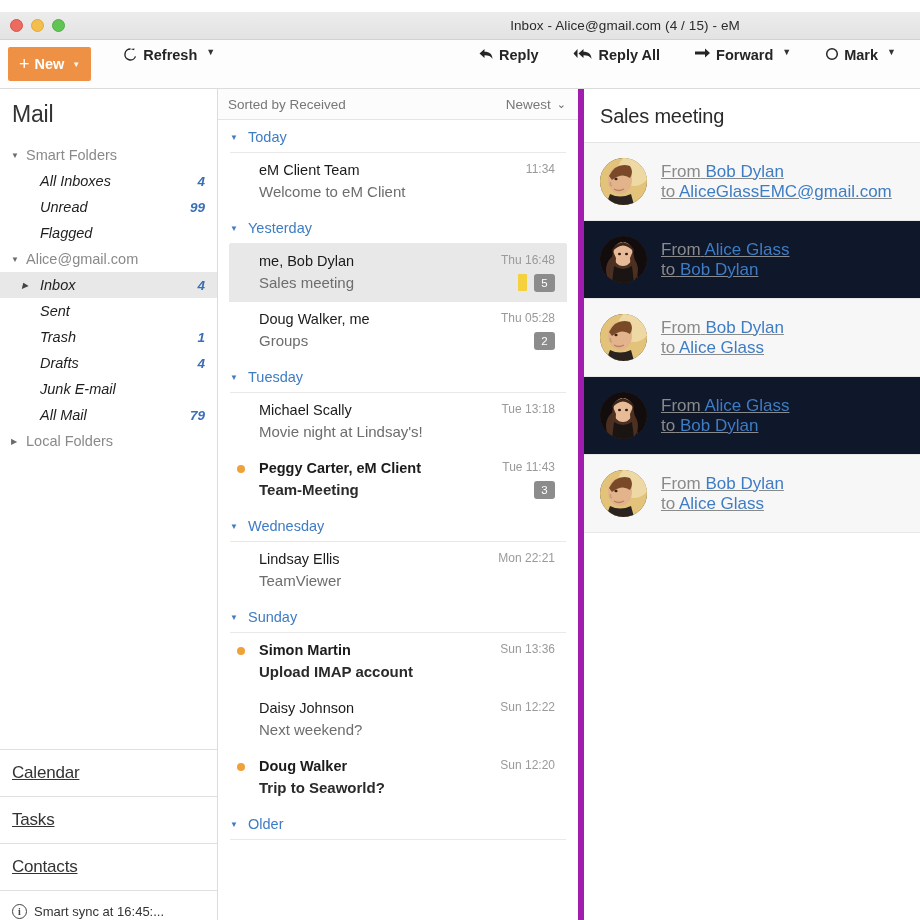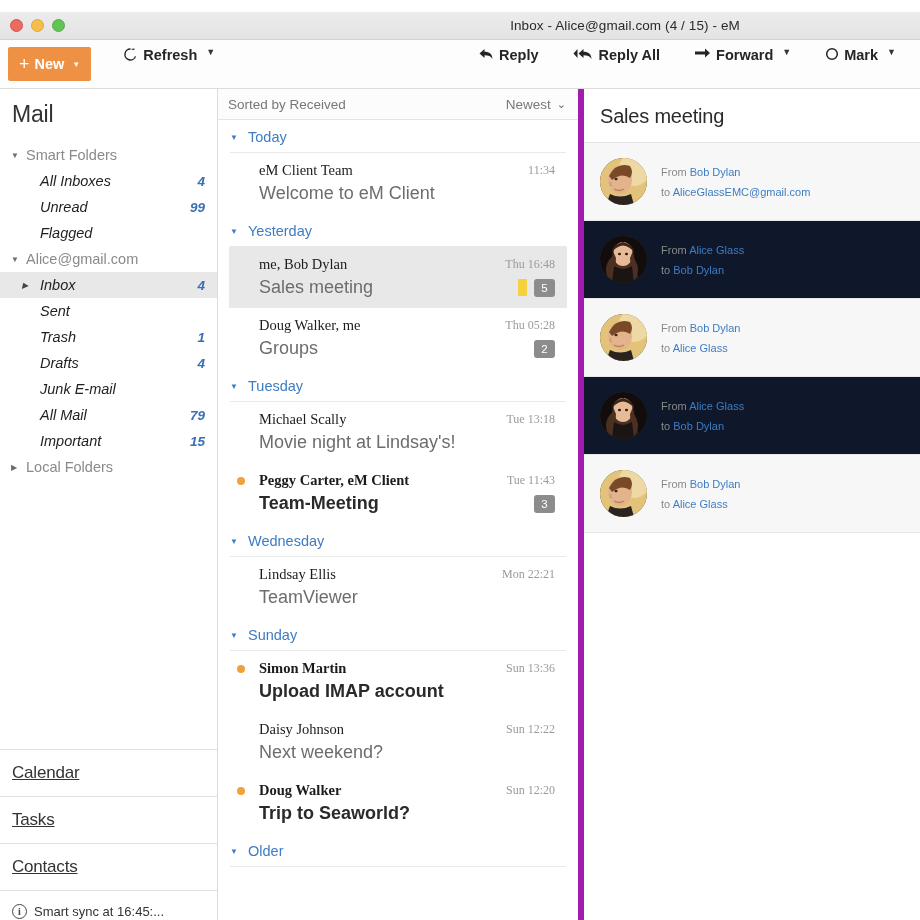--- a/index.html
+++ b/index.html
@@ -146,26 +146,26 @@
   .msg {
     padding: 9px 12px 10px 12px;
     cursor: pointer; position: relative;
     margin: 0 11px 0 11px;
   }
   .msg.selected { background: #e8e8e8; }
   .msg .dot {
     position: absolute; left: 8px; top: 14px;
     width: 8px; height: 8px; border-radius: 50%; background: #f0a13a;
   }
-  .msg-row1 { display: flex; align-items: center; font-family: Liberation Serif, serif; }
+  .msg-row1 { display: flex; align-items: flex-start; }
   .msg-from { font-size: 14.5px; color: #1b1b1b; padding-left: 18px; }
   .msg.unread .msg-from { font-weight: 700; }
   .msg-time { margin-left: auto; font-size: 12px; color: #9a9a9a; white-space: nowrap; }
   .msg-row2 { display: flex; align-items: center; margin-top: 4px; min-height: 19px; }
-  .msg-subj { font-size: 18px; color: #6d6d6d; padding-left: 18px; }
+  .msg-subj { font-size: 15px; color: #6d6d6d; padding-left: 18px; }
   .msg.unread .msg-subj { font-weight: 700; color: #2a2a2a; }
   .msg-meta { margin-left: auto; display: flex; align-items: center; gap: 7px; }
   .flag { width: 9px; height: 17px; background: #f4d13d; border-radius: 1px; }
   .badge {
     background: #8c8c8c; color: #fff; font-size: 11.5px;
     border-radius: 3px; padding: 2px 7px; min-width: 21px;
     text-align: center; line-height: 14px;
   }
 
   
@@ -181,21 +181,21 @@
     padding: 15px 16px; border-bottom: 1px solid #e8e8e8;
     background: #f7f7f7; cursor: pointer;
   }
   .conv-row.alt { background: #0f172a; }
   .avatar {
     width: 47px; height: 47px; border-radius: 50%;
     flex: 0 0 47px; overflow: hidden;
     background: #333;
   }
   .avatar svg { display: block; }
-  .conv-text { font-size: 11px; line-height: 20px; color: #8a8a8a; }
+  .conv-text { font-size: 17px; line-height: 20px; color: #8a8a8a; text-decoration: underline; }
   .conv-text .nm { color: #3e7cc4; }
 </style>
 </head>
 <body>
 
 <div class="window">
 
   <div class="titlebar">
     <div class="traffic">
       <span class="light red"></span>
@@ -305,24 +305,20 @@
             <div class="sb-item">
               <span>Drafts</span>
               <span class="sb-count">4</span>
             </div>
             <div class="sb-item">
               <span>Junk E-mail</span>
             </div>
             <div class="sb-item">
               <span>All Mail</span>
               <span class="sb-count">79</span>
-            </div>
-            <div class="sb-item">
-              <span>Important</span>
-              <span class="sb-count">15</span>
             </div>
             <div class="sb-group">
               <span class="tri">▶</span>
               <span>Local Folders</span>
             </div>
           </div>
       </div>
       <div class="sb-foot">
         <div id="sb-sections">
             <div class="sb-sec">Calendar</div>

